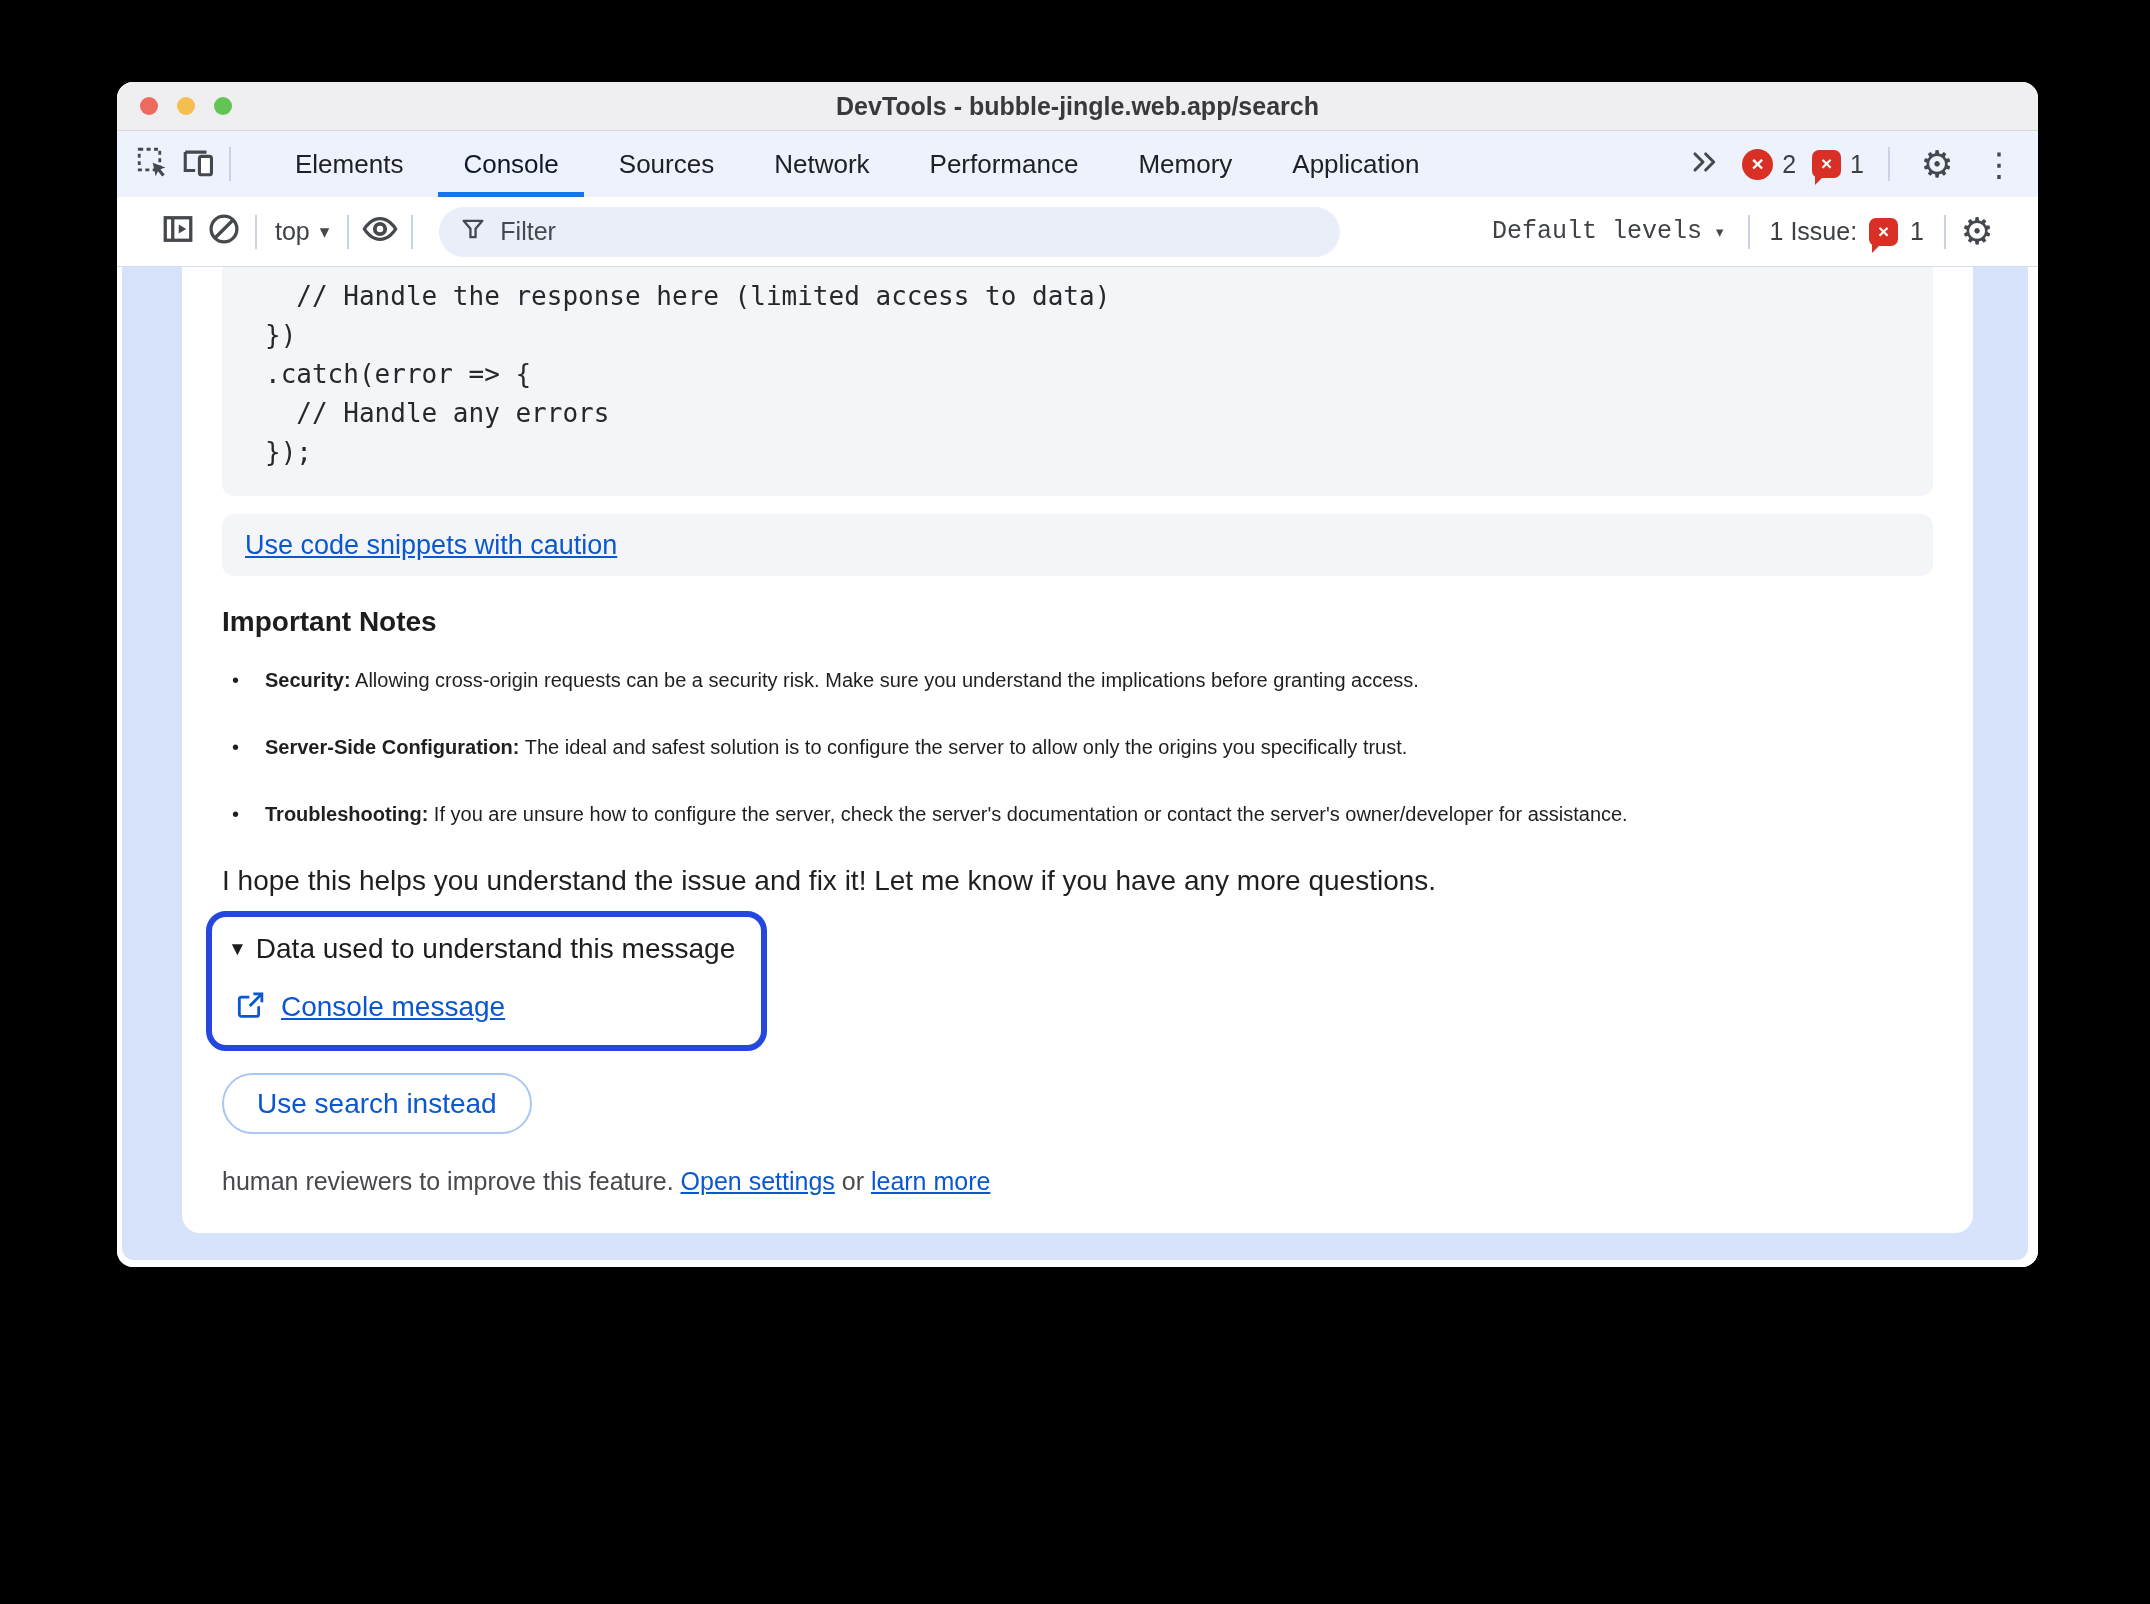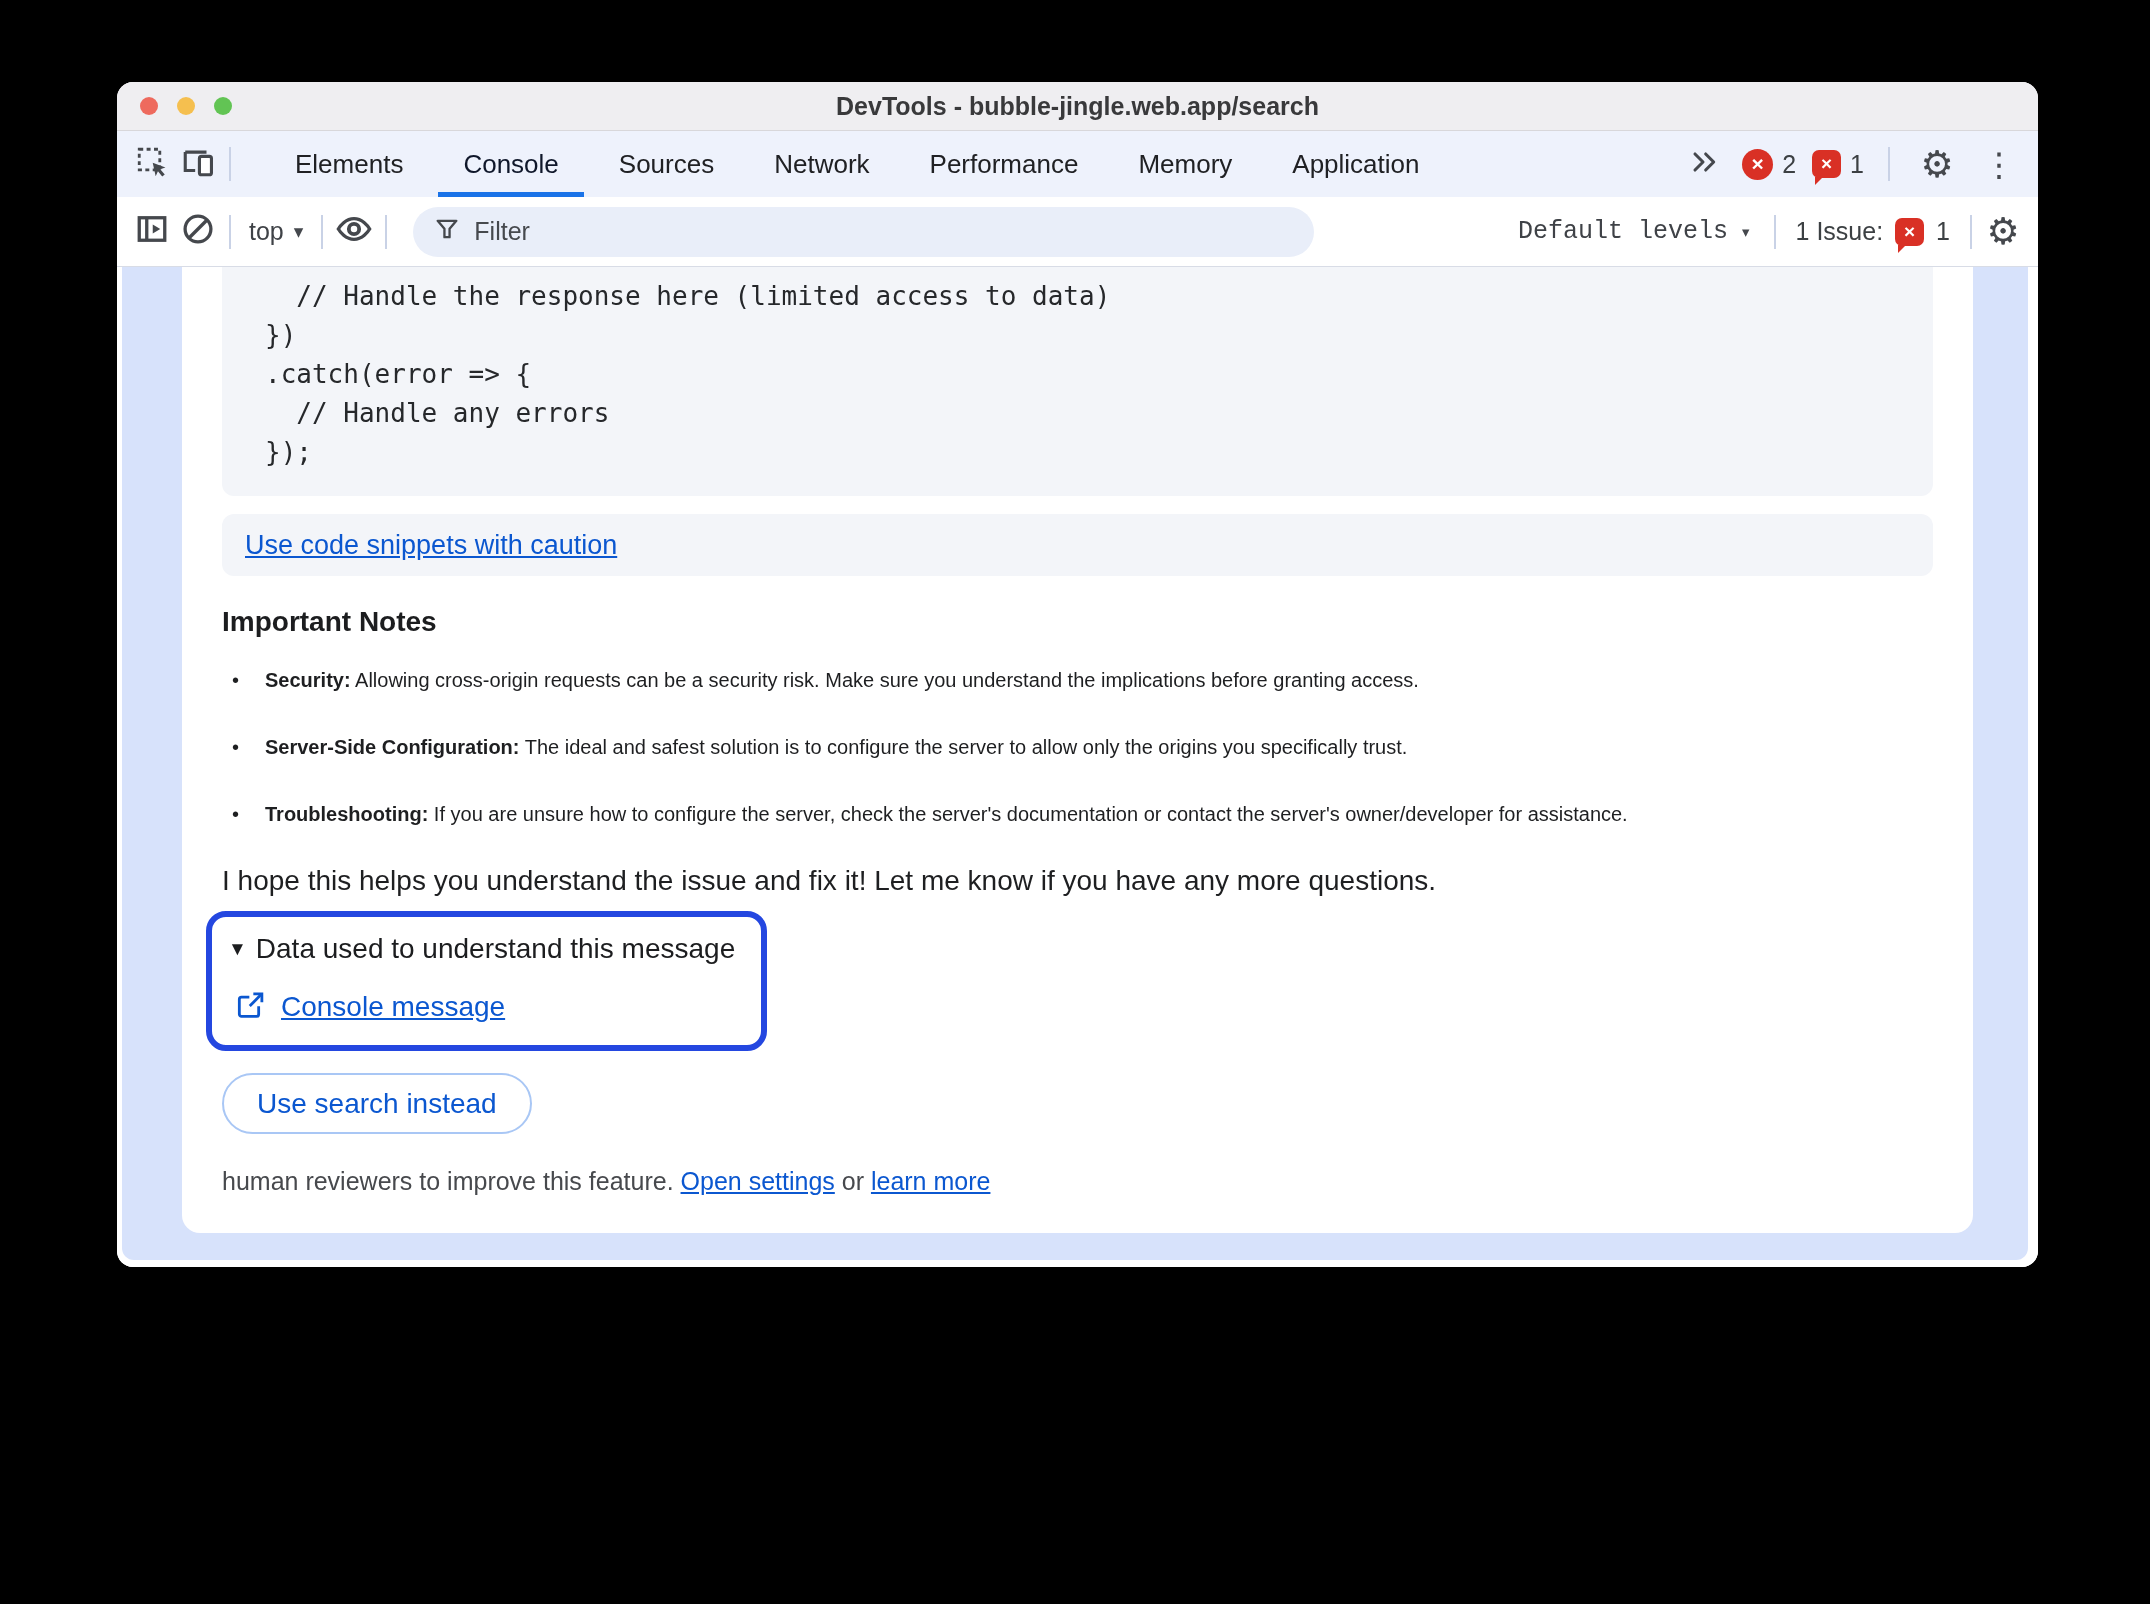--- a/index.html
+++ b/index.html
@@ -30,21 +30,21 @@
                 display:flex; align-items:center; justify-content:center; font-size:21px; font-weight:700; }
   .issue-sq { width:29px; height:28px; border-radius:7px; background:#d93025; color:#fff; position:relative;
               display:flex; align-items:center; justify-content:center; font-size:19px; font-weight:700; }
   .issue-sq::after { content:""; position:absolute; left:3px; bottom:-7px; width:0; height:0;
                      border-top:8px solid #d93025; border-right:8px solid transparent; }
   .gear { font-size:37px; color:#45484d; line-height:1; }
   .kebab { font-size:33px; color:#45484d; line-height:1; padding:0 6px; }
 
   
   .toolbar { height:70px; background:#fff; border-bottom:1px solid #d8dce6; display:flex; align-items:center;
-             padding:0 12px; font-size:25px; color:#3f4247; flex:none; }
+             padding:0 38px; font-size:25px; color:#3f4247; flex:none; }
   .ctx { display:flex; align-items:center; gap:10px; padding:0 10px; }
   .caret { font-size:19px; color:#45484d; }
   .filter-pill { flex:1; max-width:901px; height:50px; background:#e9eef9; border-radius:25px;
                  display:flex; align-items:center; gap:13px; padding:0 20px; margin:17px 18px; }
   .filter-pill input { flex:1; border:none; outline:none; background:transparent; font-family:"Liberation Sans",sans-serif;
                        font-size:25px; color:#46494e; }
   .filter-pill input::placeholder { color:#46494e; opacity:1; }
   .levels { margin-left:auto; display:flex; align-items:center; gap:12px; padding:0 14px; white-space:nowrap;font-family:Liberation Mono, monospace; }
   .issues-cluster { display:flex; align-items:center; gap:12px; padding:0 12px; white-space:nowrap; color:#3c4043; }
 

